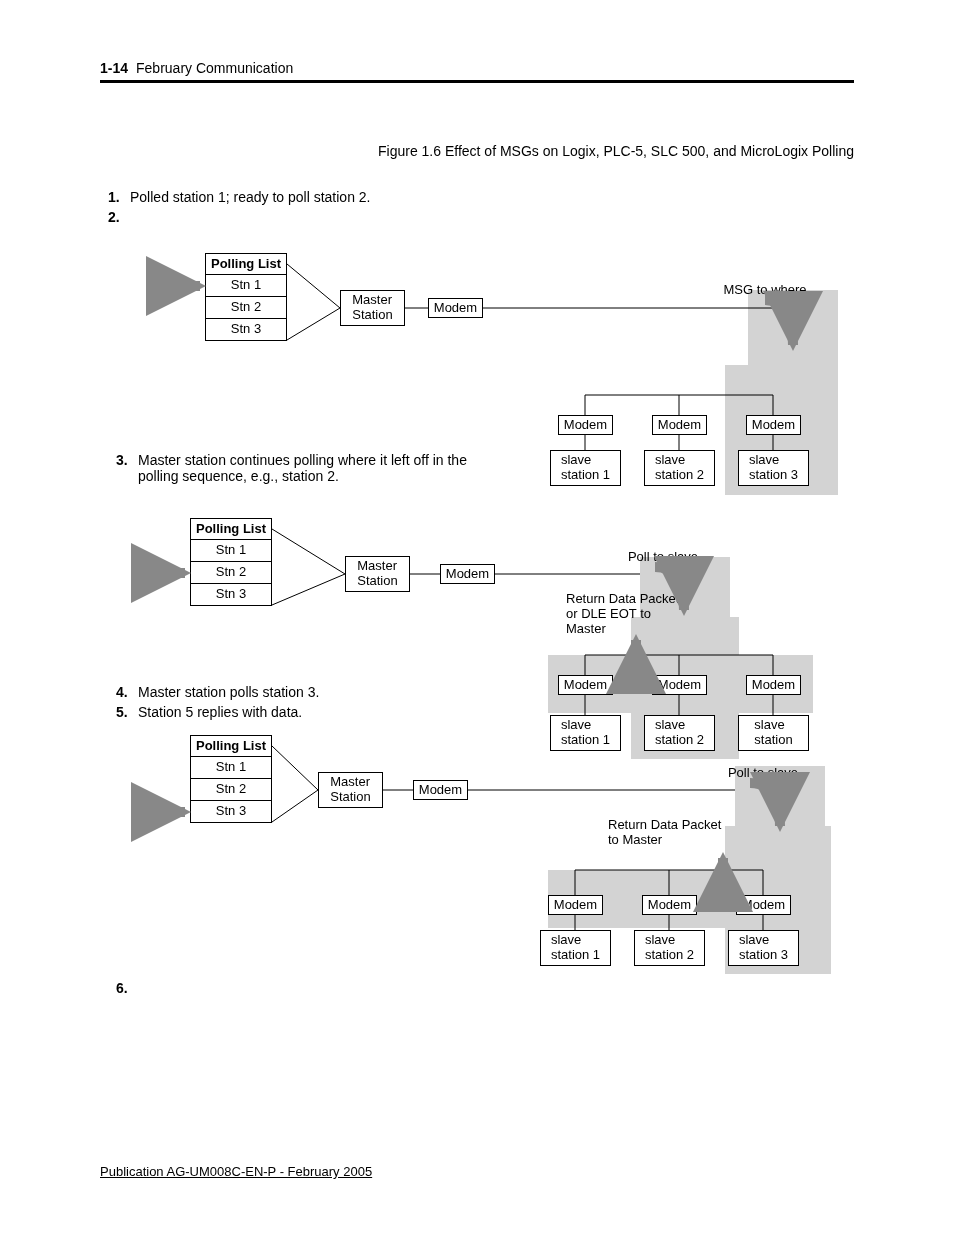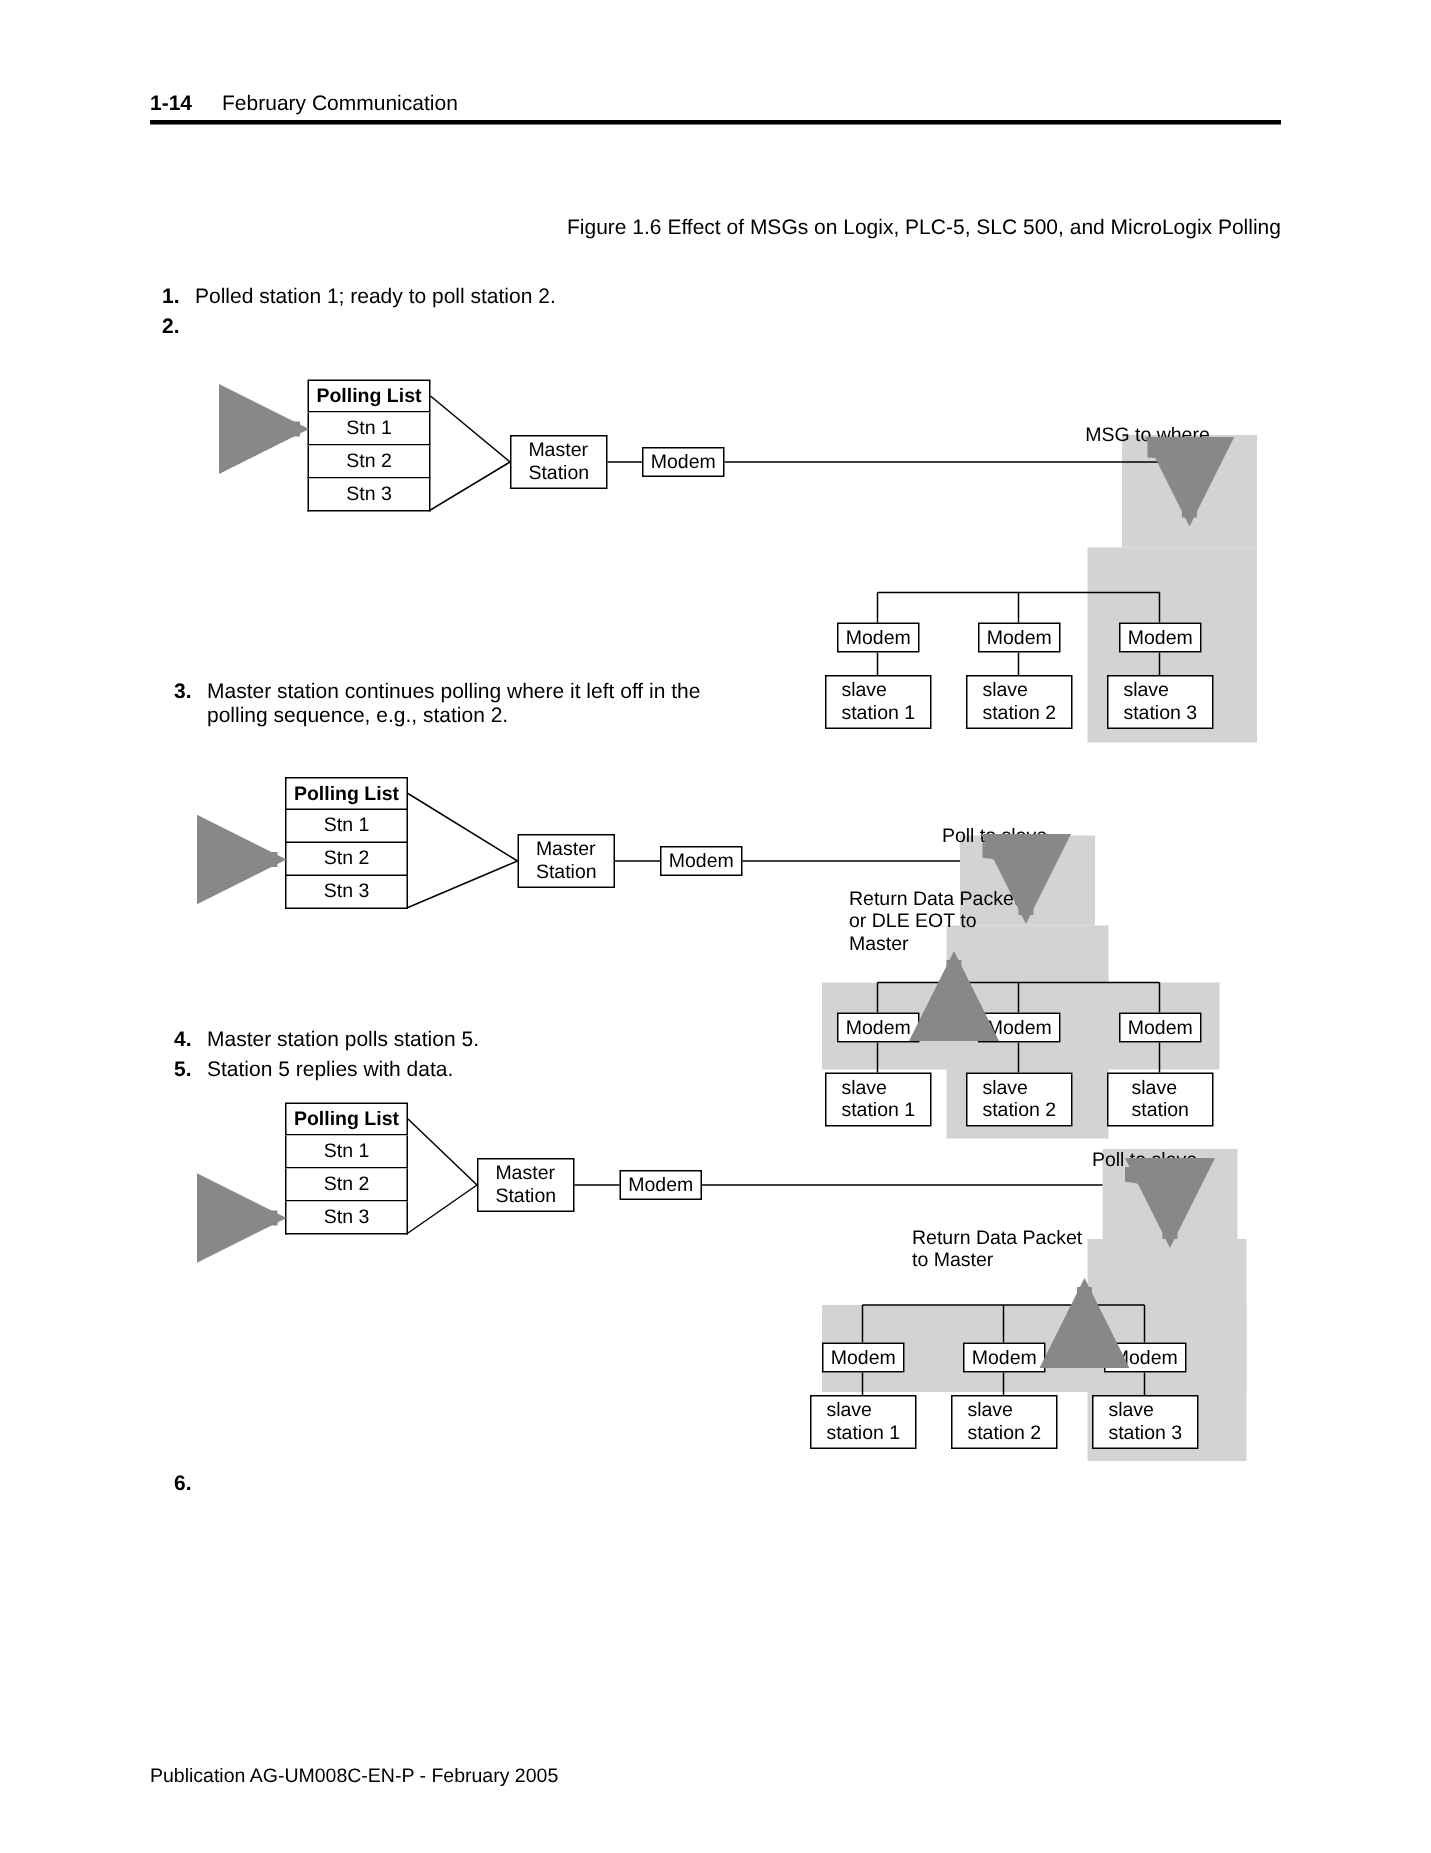--- a/index.html
+++ b/index.html
@@ -1,27 +1,27 @@
 <!DOCTYPE html>
 <html><head>
 <meta charset="utf-8">
 <style>
   html,body{margin:0;padding:0;background:#fff;font-family:Arial,Helvetica,sans-serif;color:#000;}
   .page{width:954px;height:1235px;position:relative;margin:0 auto;box-sizing:border-box;padding:60px 100px 0 100px;}
-  .runhead{display:flex;align-items:baseline;font-size:14px;border-bottom:3px solid #000;padding-bottom:4px;gap:20px;}
+  .runhead{display:flex;align-items:baseline;font-size:14px;border-bottom:3px solid #000;padding-bottom:4px;gap:8px;}
   .runhead .pgnum{font-weight:bold;}
   .figcap{font-weight:normal;font-size:14px;text-align:right;margin:60px 0 30px 0;}
   .steps{font-size:14px;margin-left:8px;}
   .steps .row{display:flex;gap:4px;margin:4px 0;}
   .steps .n{font-weight:bold;min-width:18px;}
   .box{position:absolute;border:1px solid #000;background:#fff;font-size:13px;display:flex;align-items:center;justify-content:center;line-height:1.15;box-sizing:border-box;}
   .lbl{position:absolute;font-size:13px;text-align:center;line-height:1.15;}
   .grey{position:absolute;background:#d3d3d3;}
   svg.overlay{position:absolute;inset:0;width:954px;height:1235px;pointer-events:none;}
-  .footer{position:absolute;left:100px;bottom:44px;font-size:13px;}
+  .footer{position:absolute;left:100px;bottom:56px;font-size:13px;text-decoration:underline;}
 </style>
 </head>
 <body>
 
 <div class="page">
   <div class="runhead">
     <span class="pgnum">1-14</span>
     <span>February Communication</span>
   </div>
 
@@ -90,21 +90,21 @@
   <div class="box" style="left:550px;top:715px;width:71px;height:36px;white-space:pre;">slave
 station 1</div>
   <div class="box" style="left:644px;top:715px;width:71px;height:36px;white-space:pre;">slave
 station 2</div>
   <div class="box" style="left:738px;top:715px;width:71px;height:36px;white-space:pre;">slave
 station</div>
 
   <div class="steps" style="position:absolute;left:108px;top:680px;width:360px;">
     <div class="row">
         <span class="n">4.</span>
-        <span>Master station polls station 5.</span>
+        <span>Master station polls station 3.</span>
       </div>
     <div class="row">
         <span class="n">5.</span>
         <span>Station 5 replies with data.</span>
       </div>
   </div>
 
   <div class="grey" style="left:735px;top:766px;width:90px;height:60px;"></div>
   <div class="grey" style="left:548px;top:870px;width:283px;height:58px;"></div>
   <div class="grey" style="left:725px;top:826px;width:106px;height:148px;"></div>

